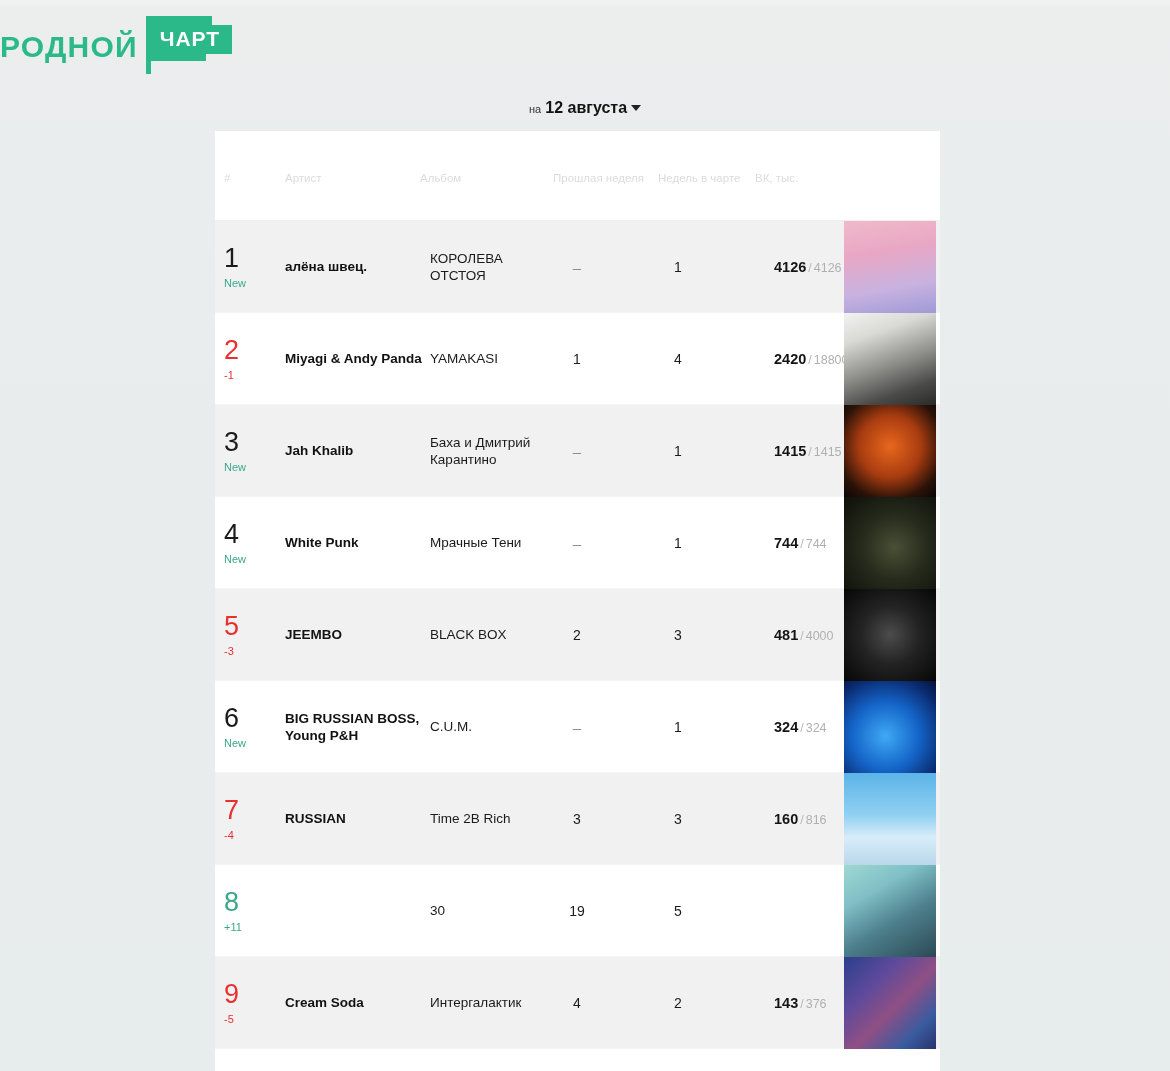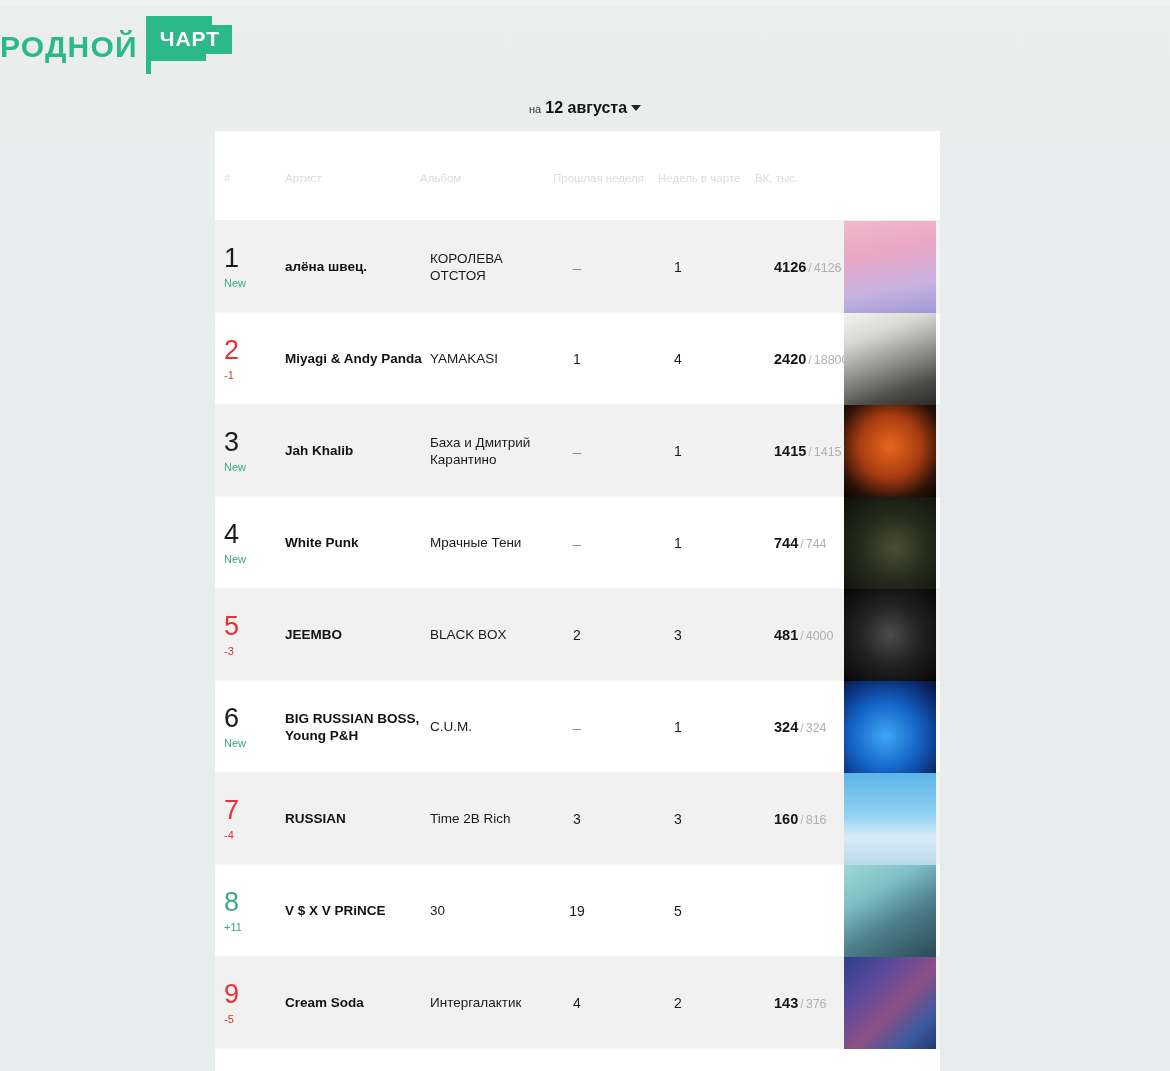--- a/index.html
+++ b/index.html
@@ -302,23 +302,20 @@
           </div>
           <div class="art-cell">
             <div class="art" style="background:linear-gradient(180deg,#5cb4e8 0%,#8fd0f2 45%,#d8ecf8 70%,#b9d8ea 100%)"></div>
           </div>
         </div>
         <div class="row">
           <div class="cell rank-cell">
             <div class="rank-num up">8</div>
             <div class="rank-delta up">+11</div>
           </div>
-          <div class="cell artist-cell">
-            <div class="artist-name">V $ X V PRiNCE</div>
-          </div>
           <div class="cell album-cell">
             <div class="album-name">30</div>
           </div>
           <div class="cell prev-cell">
             <div class="num">19</div>
           </div>
           <div class="cell week-cell">
             <div class="num">5</div>
           </div>
           <div class="art-cell">

